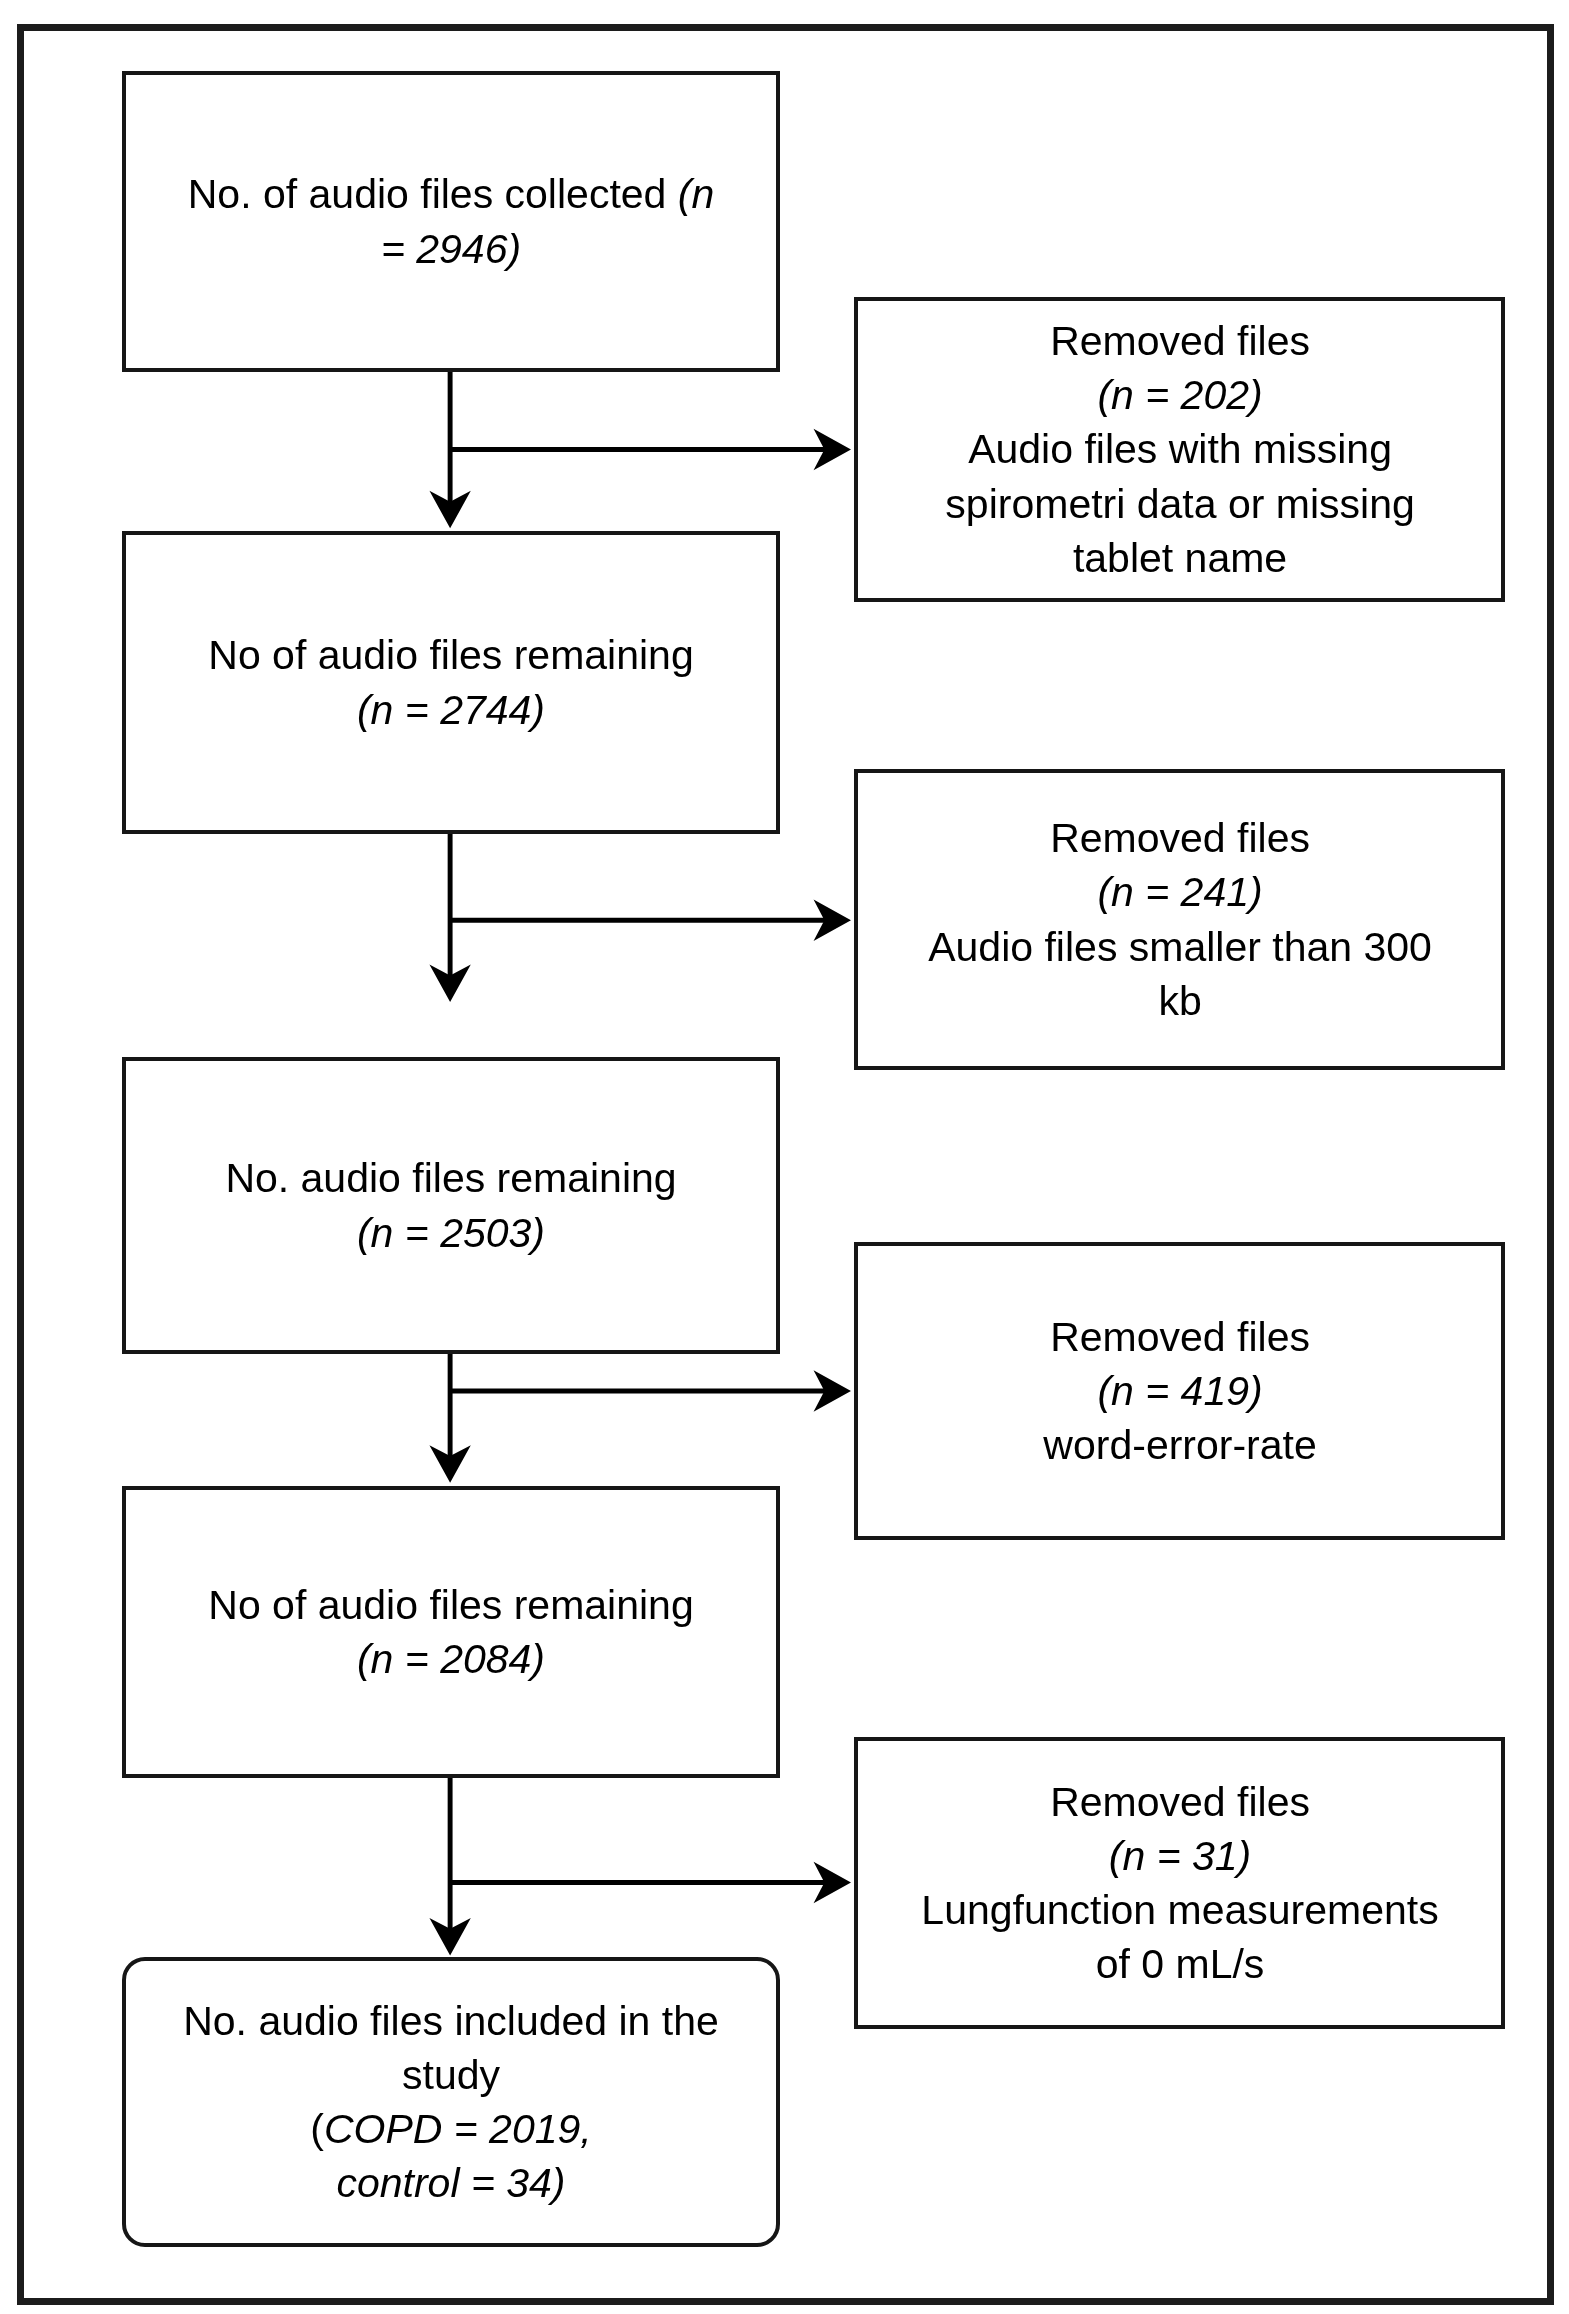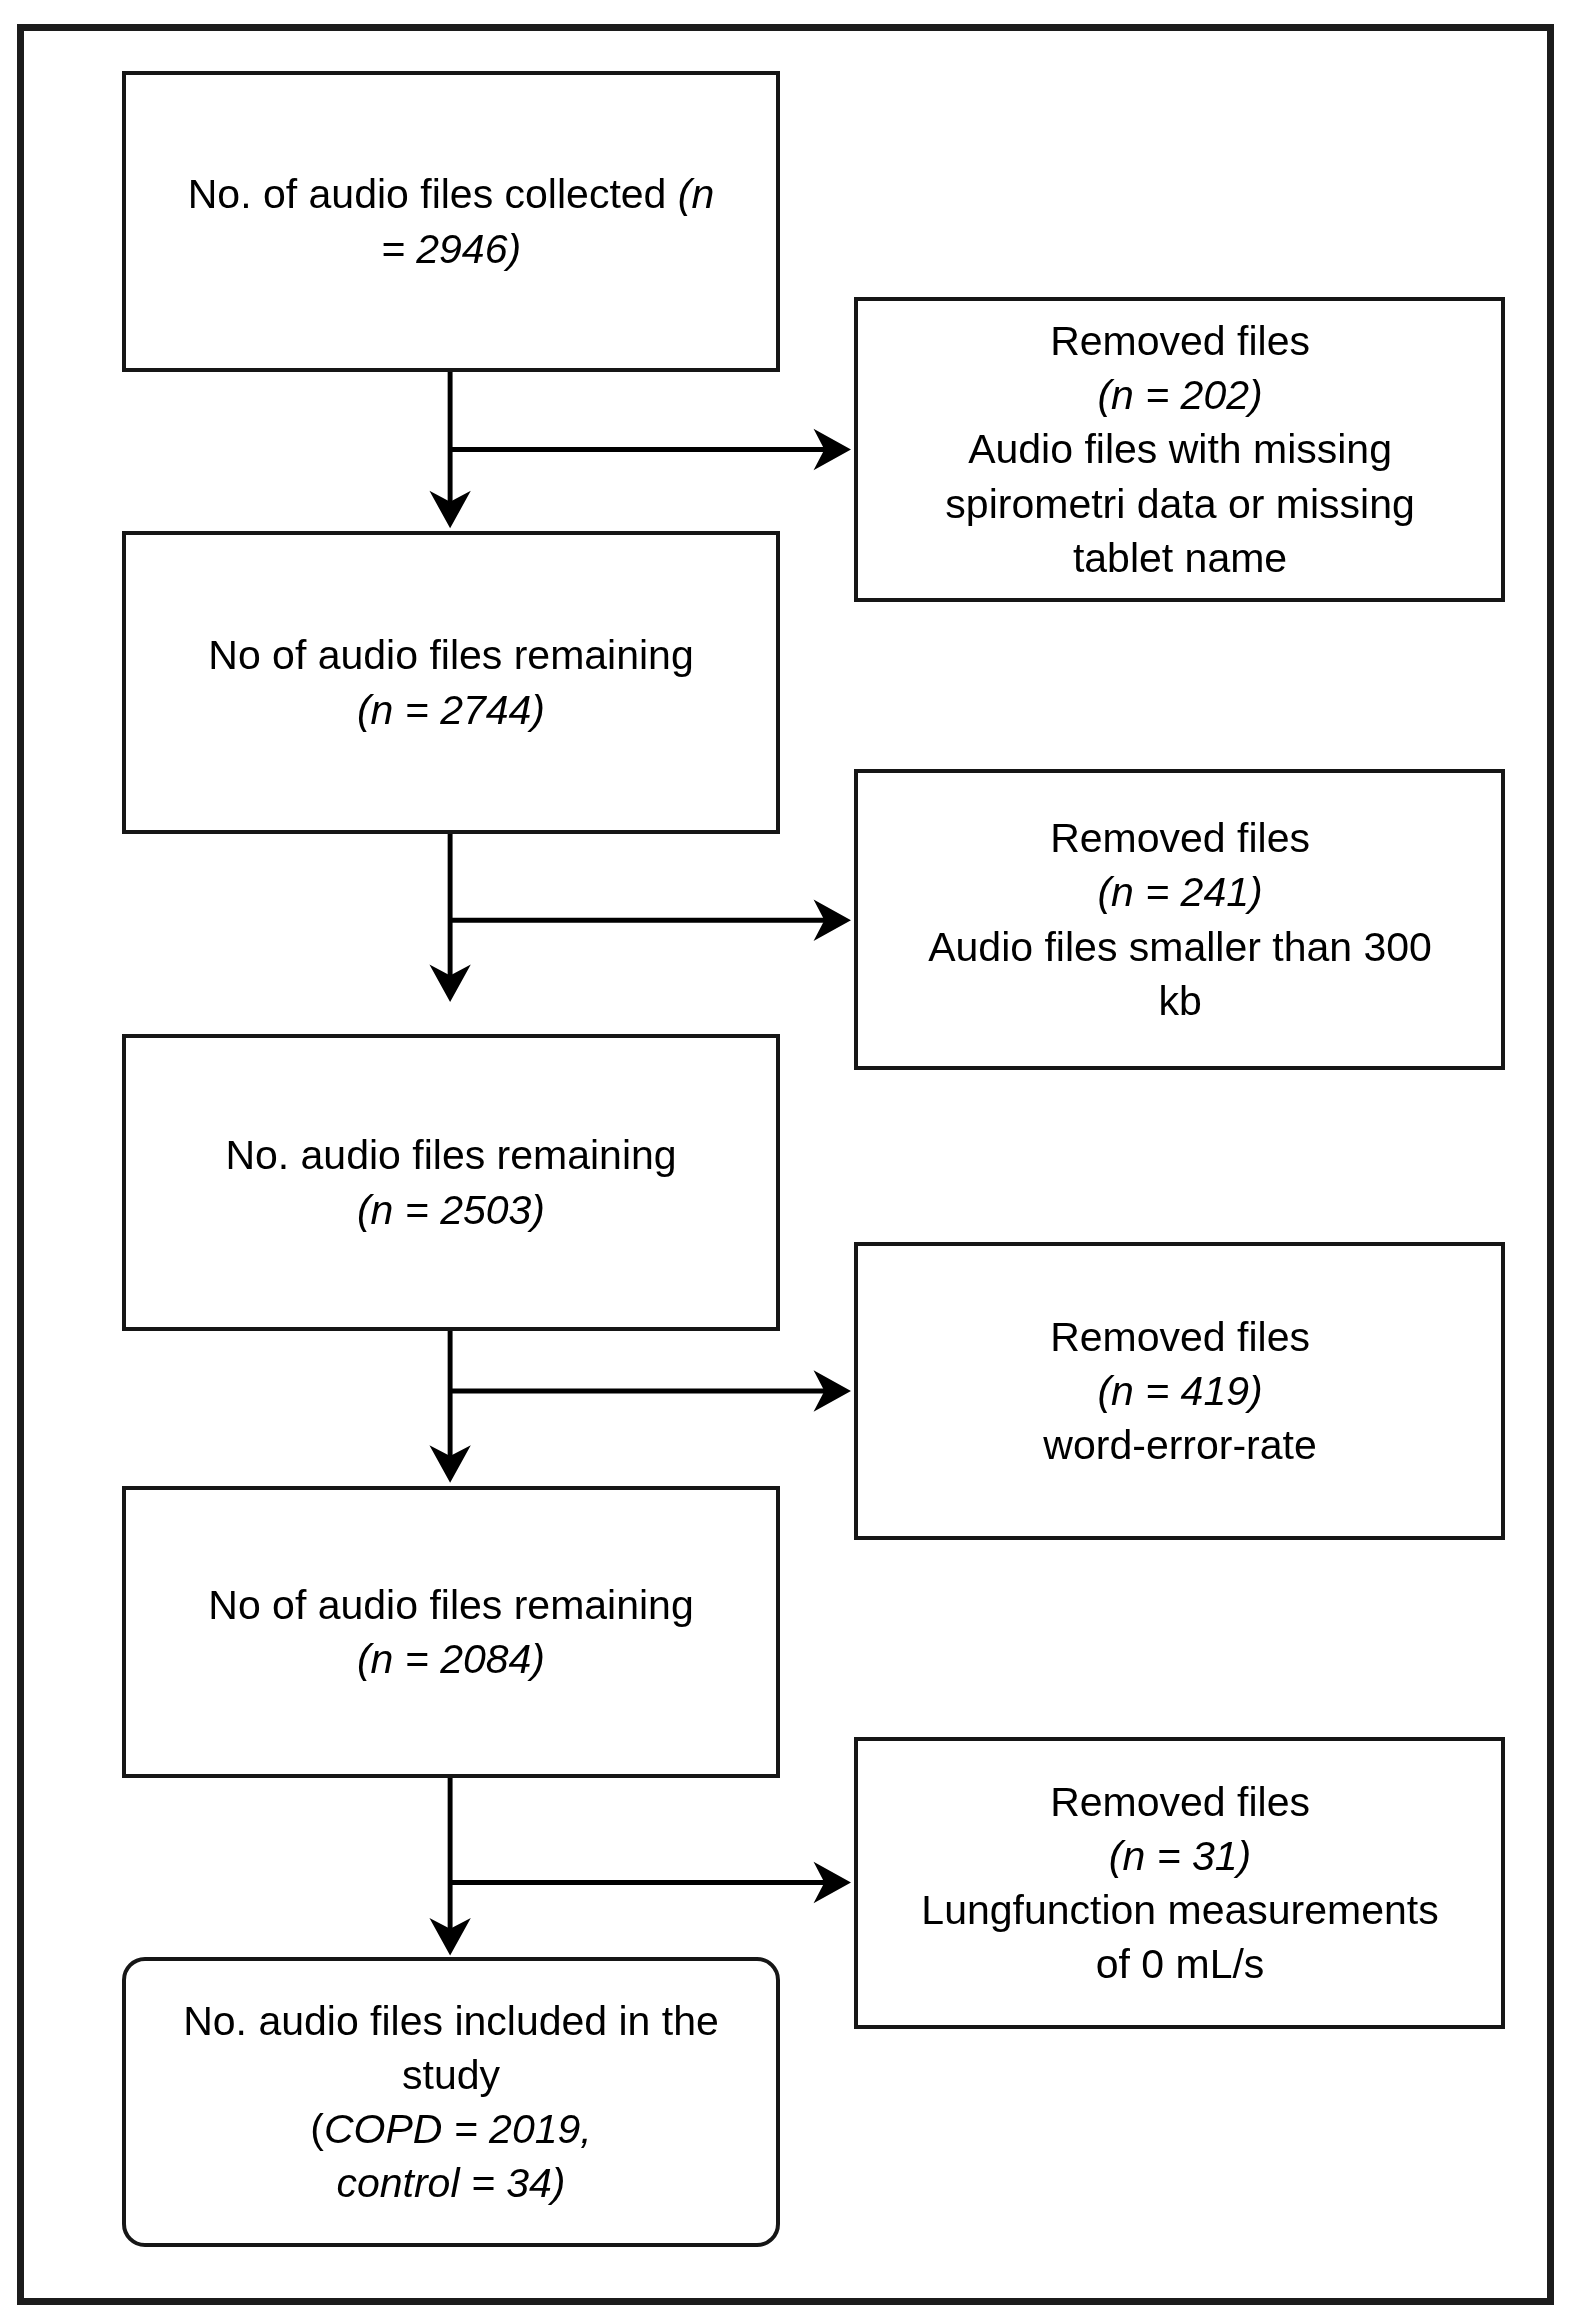--- a/index.html
+++ b/index.html
@@ -52,21 +52,21 @@
     padding: 5.9px 9.9px;
   }
   .box .line { white-space: nowrap; }
   .box .line span { white-space: pre; }
   .box .it { font-style: italic; }
 
   
   .b-main { left: 122px; width: 658px; }
   .b-m0 { top: 63px;   height: 301px; }
   .b-m1 { top: 523px;  height: 303px; }
-  .b-m2 { top: 1026px; height: 297px; }
+  .b-m2 { top: 1049px; height: 297px; }
   .b-m3 { top: 1478px; height: 292px; }
   .b-m4 { top: 1949px; height: 290px; border-radius: 23px; }
 
   
   .b-rem { left: 854px; width: 651px; padding-left: 11px; }
   .b-r0 { top: 289px;  height: 305px; }
   .b-r1 { top: 761px;  height: 301px; }
   .b-r2 { top: 1234px; height: 298px; }
   .b-r3 { top: 1729px; height: 292px; }
 </style>

